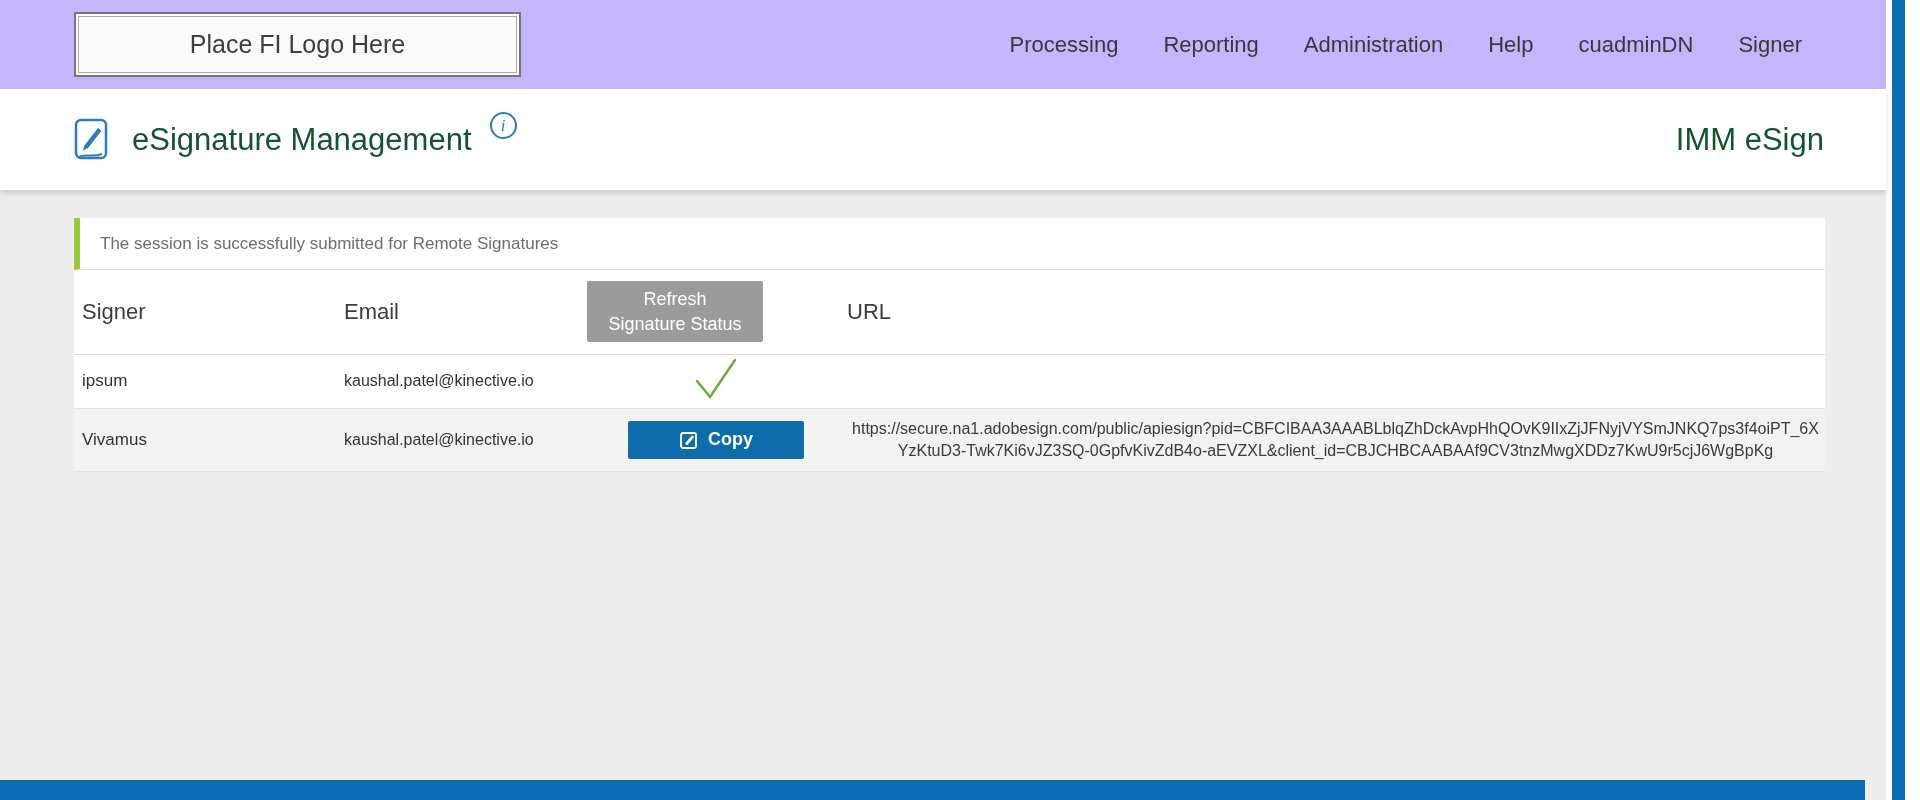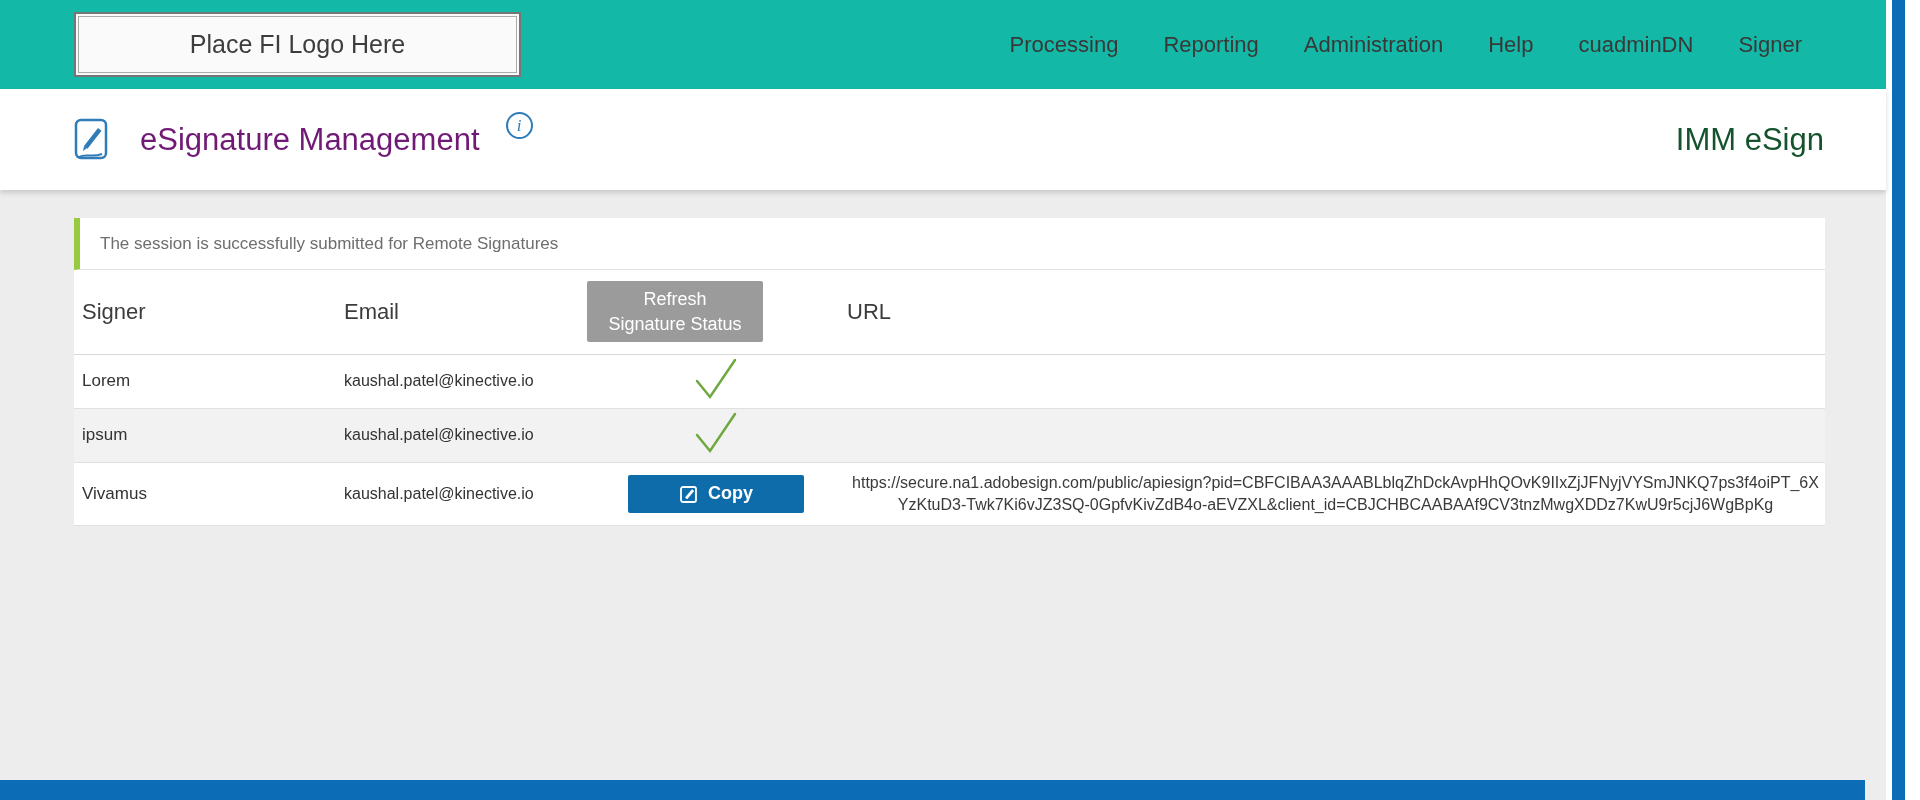--- a/index.html
+++ b/index.html
@@ -9,21 +9,21 @@
     position: relative;
     background: #ffffff;
     font-family: "Liberation Sans", sans-serif;
     overflow: hidden;
   }
   .page { width: 1886px; height: 800px; }
 
   
   .topbar {
     height: 89px;
-    background: #14b8a6;
+    background: #c4b5fd;
     display: flex;
     align-items: center;
     padding: 0 84px 0 74px;
   }
   .logo-box {
     width: 447px; height: 65px;
     border: 2px solid #767676;
     background: #fafafa;
     position: relative;
     display: flex; align-items: center; justify-content: center;
@@ -39,21 +39,21 @@
   
   .subheader {
     height: 101px;
     background: #ffffff;
     display: flex; align-items: center;
     padding: 0 62px 0 72px;
     box-shadow: 0 3px 5px rgba(0,0,0,0.15);
     position: relative; z-index: 2;
   }
   .doc-icon { margin-right: 16px; display: flex; }
-  .title { font-size: 31px; font-weight: 400; color: #701a75; margin: 8px; }
+  .title { font-size: 31px; font-weight: 400; color: #14532d; margin: 0; }
   .info-icon {
     width: 27px; height: 27px;
     border: 2px solid #2e7cb8; border-radius: 50%;
     color: #2e7cb8;
     font-family: "Liberation Serif", serif; font-style: italic; font-size: 17px;
     display: flex; align-items: center; justify-content: center;
     margin-left: 18px; position: relative; top: -14px;
     cursor: pointer;
   }
   .brand { margin-left: auto; font-size: 31px; color: #14532d; }
@@ -169,32 +169,20 @@
             <th class="th-status">
               <button class="refresh-btn">
                 <span>Refresh</span>
                 <span>Signature Status</span>
               </button>
             </th>
             <th class="th-url">URL</th>
           </tr>
         </thead>
         <tbody>
-          <tr>
-            <td class="signer-cell">Lorem</td>
-            <td class="email-cell">kaushal.patel@kinective.io</td>
-            <td class="status-cell">
-              <span class="check-icon">
-                <svg width="46" height="44" viewBox="0 0 46 44">
-                    <path d="M4 24 L17 40 L42 3" fill="none" stroke="#6fa83f" stroke-width="2.5" stroke-linecap="round"></path>
-                  </svg>
-              </span>
-            </td>
-            <td class="url-cell"></td>
-          </tr>
           <tr>
             <td class="signer-cell">ipsum</td>
             <td class="email-cell">kaushal.patel@kinective.io</td>
             <td class="status-cell">
               <span class="check-icon">
                 <svg width="46" height="44" viewBox="0 0 46 44">
                     <path d="M4 24 L17 40 L42 3" fill="none" stroke="#6fa83f" stroke-width="2.5" stroke-linecap="round"></path>
                   </svg>
               </span>
             </td>

